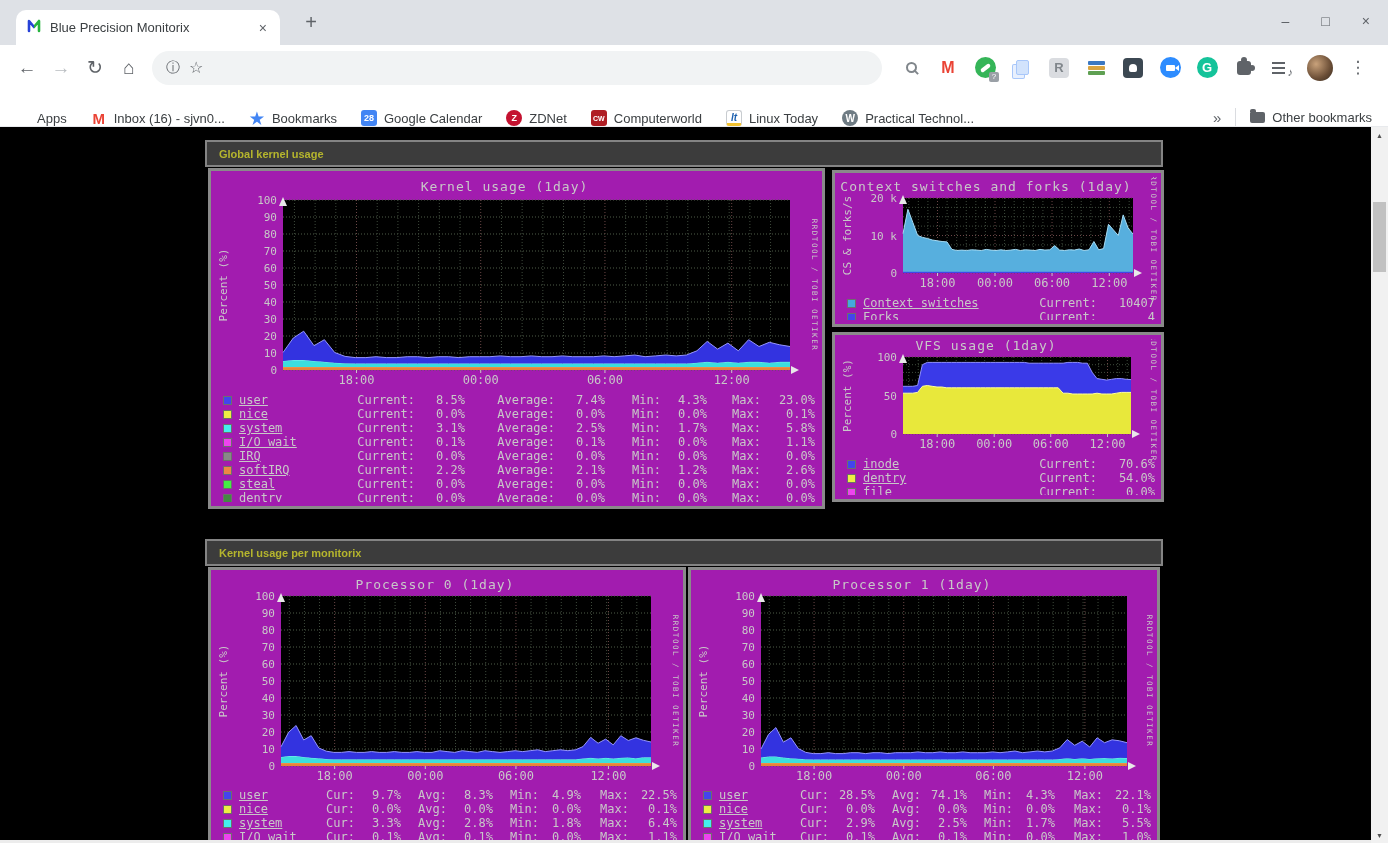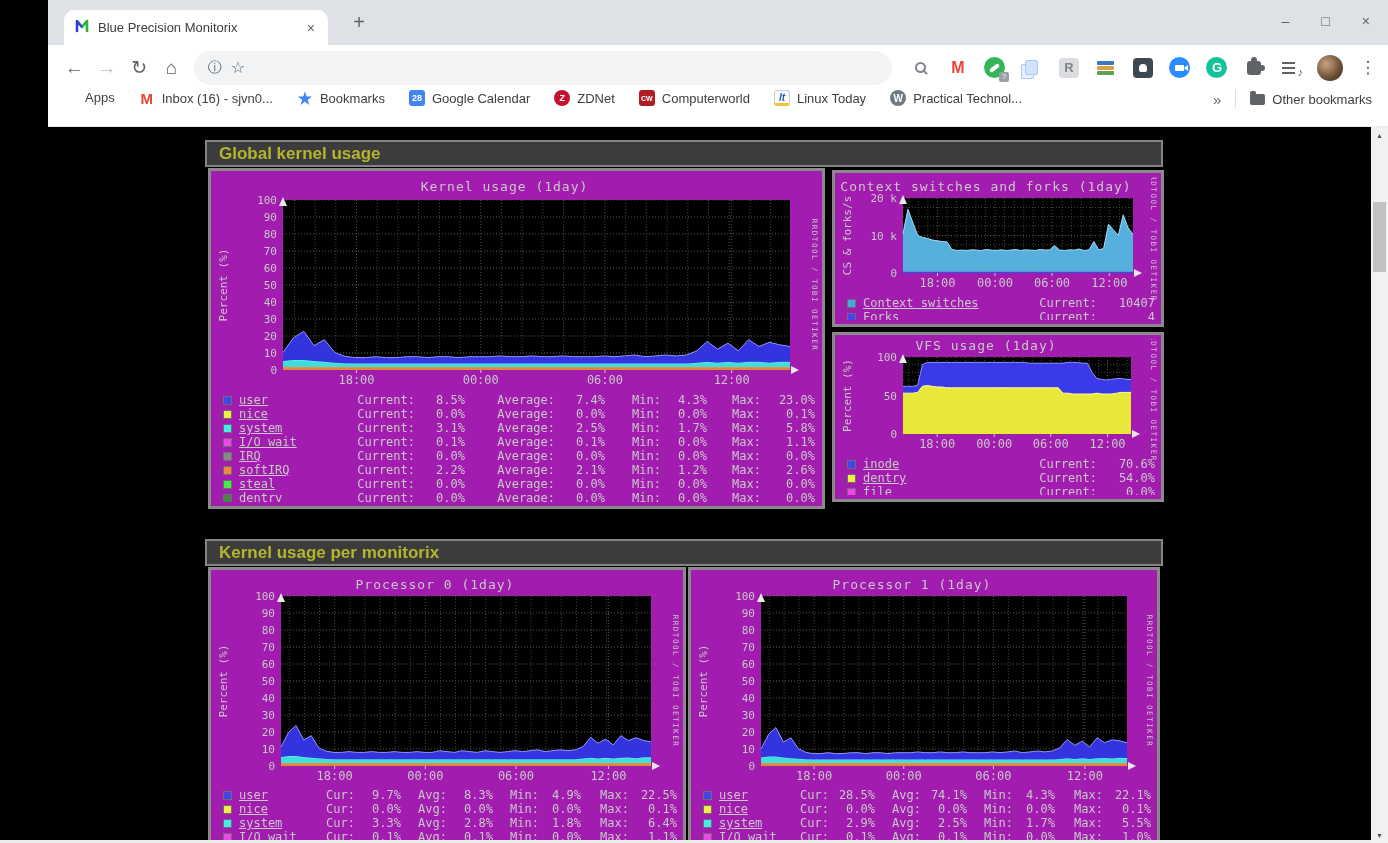--- a/index.html
+++ b/index.html
@@ -1,19 +1,19 @@
 <!DOCTYPE html>
 <html><head>
 <meta charset="utf-8">
 <style>
   * { box-sizing: border-box; }
   html,body { margin:0; padding:0; }
   body { width:1388px; height:843px; overflow:hidden; background:#000;
          font-family:"Liberation Sans", sans-serif; }
-  .window { position:relative; width:1388px; height:843px; background:#000;padding-left:48px; }
+  .window { position:relative; width:1388px; height:843px; background:#000; }
 
   
   .titlebar { position:relative; height:45px; background:#DEE1E6; }
   .tab { position:absolute; left:16px; top:10px; width:264px; height:35px; background:#FFF;
          border-radius:10px 10px 0 0; display:flex; align-items:center; padding:0 10px; }
   .tab-title { flex:1; font-size:13px; color:#3C4043; white-space:nowrap; overflow:hidden; text-overflow:ellipsis; margin-left:8px;}
   .tab-close { font-size:14px; color:#5F6368; padding:0 3px; }
   .new-tab { position:absolute; left:298px; top:11px; font-size:20px; color:#5F6368; width:26px; text-align:center; }
   .win-controls { position:absolute; right:18px; top:13px; display:flex; gap:32px; font-size:14px; color:#5F6368; }
 
@@ -55,21 +55,21 @@
   .puzzle::after { content:""; position:absolute; right:-4px; top:4px; width:6px; height:6px; border-radius:50%; background:#5F6368; }
   .playlist { width:18px; height:14px; position:relative; color:#5F6368; }
   .playlist .bars { position:absolute; left:0; top:1px; width:13px; height:12px;
         background:repeating-linear-gradient(#5F6368 0 2px, transparent 2px 5px); }
   .playlist .note { position:absolute; right:-3px; bottom:-3px; font-size:11px; }
   .avatar { width:26px; height:26px; border-radius:50%;
         background:radial-gradient(circle at 35% 35%, #C9A27B, #6B4E36 60%, #33291F); }
   .kebab { font-size:17px; color:#5F6368; width:20px; text-align:center; }
 
   .bookmarks { height:37px; background:#FFF; border-bottom:1px solid #E8EAED; display:flex;
-               align-items:flex-start; padding:0 16px; gap:24px; font-size:13px; color:#3C4043; }
+               align-items:flex-end; padding:0 16px; gap:24px; font-size:13px; color:#3C4043; }
   .bm { display:flex; align-items:center; gap:7px; white-space:nowrap; }
   .fav { width:16px; height:16px; display:flex; align-items:center; justify-content:center;
          font-weight:bold; border-radius:3px; flex:none; }
   .fav-apps { display:grid; grid-template-columns:repeat(3,4px); grid-auto-rows:4px; gap:1px; width:auto; height:auto; }
   .fav-apps i { border-radius:50%; }
   .fav-gmail { color:#EA4335; font-size:15px; }
   .fav-star { color:#4285F4; font-size:16px; }
   .fav-cal { background:#4285F4; color:#FFF; font-size:9px; }
   .fav-zd { background:#C41230; color:#FFF; font-size:9px; border-radius:8px; }
   .fav-cw { background:#B01E24; color:#FFF; font-size:7px; }
@@ -80,21 +80,21 @@
   .chev { color:#5F6368; font-size:15px; }
   .vsep { width:1px; height:18px; background:#DADCE0; }
   .folder { width:15px; height:11px; background:#5F6368; border-radius:1px 2px 2px 2px; position:relative; }
   .folder::before { content:""; position:absolute; top:-3px; left:0; width:6px; height:3px;
                     background:#5F6368; border-radius:2px 2px 0 0; }
 
   
   .page { position:absolute; top:127px; left:0; width:1371px; height:716px; background:#000; overflow:hidden; }
   .sec-header { position:absolute; left:205px; width:958px; height:27px; background:#3C3C3C;
                 border:2px solid #848484; display:flex; align-items:center; padding-left:12px;
-                font-weight:bold; font-size:17px; color:#B5B52D; }
+                font-weight:bold; font-size:11px; color:#B5B52D; }
   #sec1 { top:13px; } #sec2 { top:412px; }
   .panel { position:absolute; border:3px solid #8A8A8A; background:#a21caf; padding:4px; }
   #panel-kernel { left:208px; top:41px;  width:617px; height:341px; }
   #panel-ctx    { left:832px; top:43px;  width:332px; height:157px; }
   #panel-vfs    { left:832px; top:205px; width:332px; height:170px; }
   #panel-p0     { left:208px; top:440px; width:478px; height:312px; }
   #panel-p1     { left:688px; top:440px; width:472px; height:312px; }
   .graph { position:relative; width:100%; height:100%; overflow:hidden; }
   .graph svg { position:absolute; left:0; top:0; }
   svg text { font-family:"DejaVu Sans Mono", monospace; fill:#C8C8C8; }

